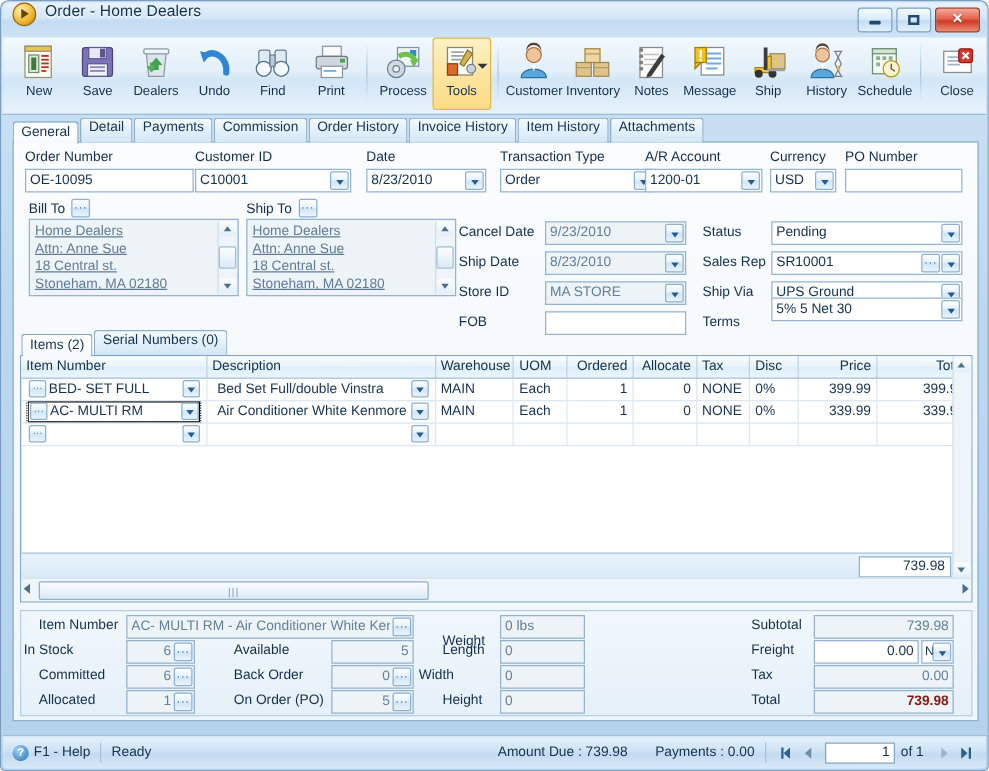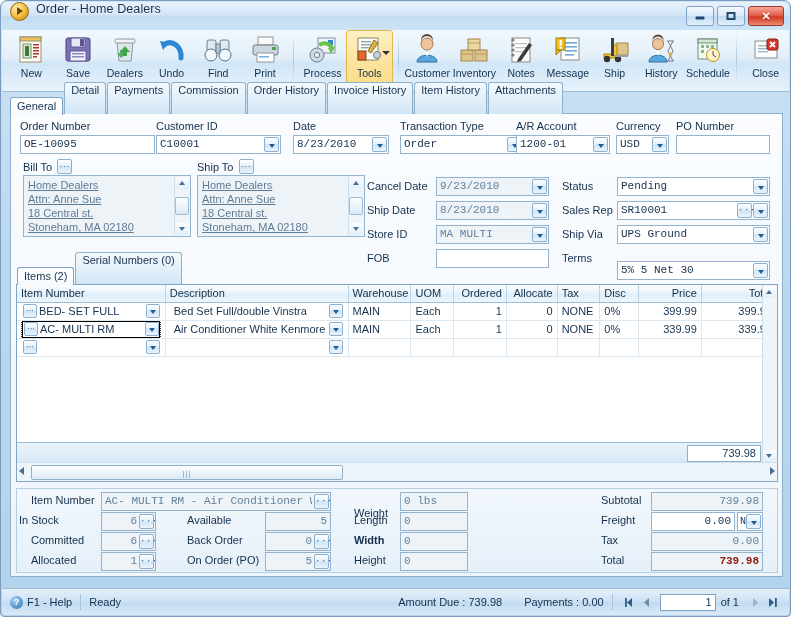--- a/index.html
+++ b/index.html
@@ -80,41 +80,41 @@
   .tsep{width:1px;height:48px;margin:4px 5px 0 5px;background:linear-gradient(180deg,rgba(255,255,255,0),#a9c6dd,rgba(255,255,255,0));}
   .caret-dn{position:absolute;right:2px;top:20px;width:0;height:0;
     border-left:4px solid transparent;border-right:4px solid transparent;border-top:4px solid #333;}
 
   
   .bodyarea{
     position:absolute;left:9px;top:95px;width:773px;height:481px;
   }
   .tabrow{display:flex;align-items:flex-end;height:18px;position:relative;z-index:3;}
   .tab{
-    height:32px;line-height:15px;padding:0 6px;box-sizing:border-box;
+    height:20px;line-height:15px;padding:0 6px;box-sizing:border-box;
     border:1px solid #8fb0cb;border-bottom:none;border-radius:3px 3px 0 0;
     background:linear-gradient(180deg,#f3f9fd 0%,#dfeef9 60%,#d2e6f5 100%);
     font-size:11px;color:#173350;margin-right:1px;white-space:nowrap;
   }
   .tab.sel{
     height:18px;line-height:17px;
     background:linear-gradient(180deg,#ffffff 0%,#fbfdff 60%,#f4f9fd 100%);
     border-color:#7fa4c4;font-weight:normal;position:relative;top:1px;
   }
   .panel{
     position:absolute;left:0;top:17px;width:773px;height:464px;
     box-sizing:border-box;
     border:1px solid #8fb0cb;background:#f4f8fc;
     background:linear-gradient(180deg,#fafcfe 0%,#eef5fb 100%);
   }
   .lbl{font-size:11px;color:#142f4c;}
   .fld{
     box-sizing:border-box;height:19px;border:1px solid #93b3cf;background:#ffffff;
     font-size:11px;color:#14314e;padding:0 3px;line-height:17px;
-    display:flex;align-items:center;font-family:Liberation Mono, monospace;
+    display:flex;align-items:center;
   }
   .fld.ro{background:#eef3f8;color:#5d7täll;color:#5d7a92;}
   .fld.ro{background:#eef3f8;color:#63809a;}
   .combo{position:relative;padding-right:18px;}
   .arrow{
     position:absolute;right:1px;top:1px;width:15px;height:15px;
     border:1px solid #8bb0d0;border-radius:2px;box-sizing:border-box;
     background:linear-gradient(180deg,#fdfeff 0%,#e4f0fa 48%,#cfe4f5 52%,#eaf4fc 100%);
   }
   .arrow:after{
@@ -567,21 +567,21 @@
       </div>
 
       <div style="position:absolute;left:356px;top:90px;" class="lbl">Ship Date</div>
       <div style="position:absolute;left:425px;top:87px;width:113px;" class="fld combo ro">
         <span>8/23/2010</span>
         <span class="arrow"></span>
       </div>
 
       <div style="position:absolute;left:356px;top:114px;" class="lbl">Store ID</div>
       <div style="position:absolute;left:425px;top:111px;width:113px;" class="fld combo ro">
-        <span>MA MULTI</span>
+        <span>MA STORE</span>
         <span class="arrow"></span>
       </div>
 
       <div style="position:absolute;left:356px;top:138px;" class="lbl">FOB</div>
       <div style="position:absolute;left:425px;top:135px;width:113px;" class="fld">
         <span></span>
       </div>
 
       <div style="position:absolute;left:551px;top:66px;" class="lbl">Status</div>
       <div style="position:absolute;left:606px;top:63px;width:153px;" class="fld combo">
@@ -596,21 +596,21 @@
         <span class="arrow"></span>
       </div>
 
       <div style="position:absolute;left:551px;top:114px;" class="lbl">Ship Via</div>
       <div style="position:absolute;left:606px;top:111px;width:153px;" class="fld combo">
         <span>UPS Ground</span>
         <span class="arrow"></span>
       </div>
 
       <div style="position:absolute;left:551px;top:138px;" class="lbl">Terms</div>
-      <div style="position:absolute;left:606px;top:147px;width:153px;" class="fld combo">
+      <div style="position:absolute;left:606px;top:124px;width:153px;" class="fld combo">
         <span>5% 5 Net 30</span>
         <span class="arrow"></span>
       </div>
 
       <div class="tabrow" style="position:absolute;left:6px;top:152px;">
         <div class="tab sel"><span>Items (2)</span></div>
         <div class="tab"><span>Serial Numbers (0)</span></div>
       </div>
 
       <div class="gridwrap" style="left:5px;top:170px;width:762px;height:198px;">
@@ -785,21 +785,21 @@
         <div style="position:absolute;left:337px;top:5px;margin-top:13px;" class="lbl">Weight</div>
         <div class="fld ro" style="position:absolute;left:383px;top:3px;width:68px;">
           <span>0 lbs</span>
         </div>
 
         <div style="position:absolute;left:337px;top:25px;" class="lbl">Length</div>
         <div class="fld ro" style="position:absolute;left:383px;top:23px;width:68px;">
           <span>0</span>
         </div>
 
-        <div style="position:absolute;left:337px;top:45px;font-weight:bold;" class="lbl">Width</div>
+        <div style="position:absolute;left:318px;top:45px;" class="lbl">Width</div>
         <div class="fld ro" style="position:absolute;left:383px;top:43px;width:68px;">
           <span>0</span>
         </div>
 
         <div style="position:absolute;left:337px;top:65px;" class="lbl">Height</div>
         <div class="fld ro" style="position:absolute;left:383px;top:63px;width:68px;">
           <span>0</span>
         </div>
 
         <div style="position:absolute;left:584px;top:5px;" class="lbl">Subtotal</div>

